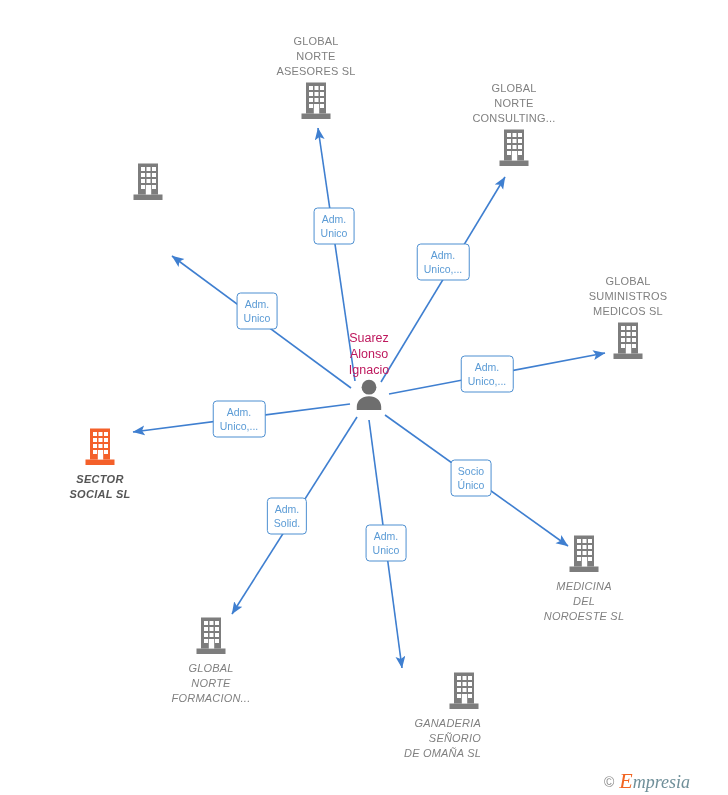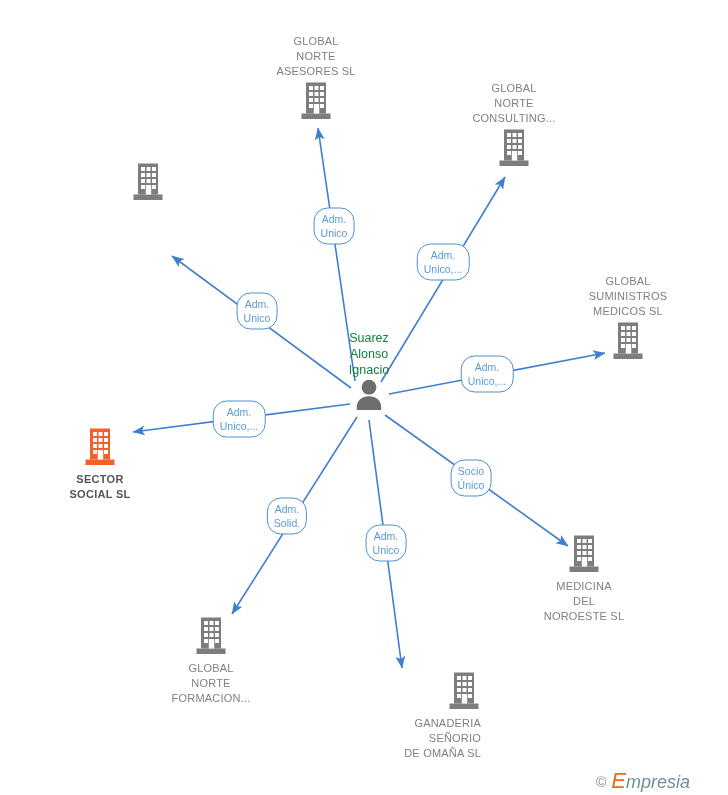--- a/index.html
+++ b/index.html
@@ -37,42 +37,42 @@
   .node .ntext {
     display: block;
     white-space: pre-line;
   }
   .node-company .icon-wrap {
     display: block;
     height: 42px;
     line-height: 0;
   }
   .node.label-top .ntext { margin-bottom: 2px; }
-  .node.label-bottom .ntext { margin-top: 3px; }
+  .node.label-bottom .ntext { margin-top: 3px; font-style: italic; }
   .node-highlight .ntext {
     color: #555555;
     font-weight: bold;
     letter-spacing: 0.3px;
   }
   .person {
     position: absolute;
     width: 150px;
     margin-left: -75px;
     text-align: center;
-    color: #15803d;
+    color: #be185d;
     font-size: 12.5px;
     line-height: 16px;
   }
   .person .ptext { display: block; white-space: pre-line; }
   .person .icon-wrap { display: block; height: 34px; line-height: 0; }
   .edge-label {
     position: absolute;
     box-sizing: border-box;
     border: 1px solid #4d8fd1;
-    border-radius: 14px;
+    border-radius: 4px;
     background: #ffffff;
     color: #5b9bd5;
     font-size: 10.5px;
     line-height: 14px;
     text-align: center;
     padding: 3px 6px 4px 6px;
     white-space: pre-line;
     transform: translate(-50%, -50%);
   }
   .watermark {
@@ -82,21 +82,21 @@
     display: flex;
     align-items: center;
     gap: 5px;
   }
   .watermark .copy {
     color: #8c8c8c;
     font-size: 14px;
     line-height: 14px;
   }
   .watermark .brand {
-    font-family: Liberation Sans, sans-serif;
+    font-family: Liberation Serif, serif;
     font-style: italic;
     font-size: 18px;
     line-height: 18px;
     color: #6f8f99;
   }
   .watermark .brand .cap {
     color: #f26522;
     font-size: 22px;
   }
 </style>

